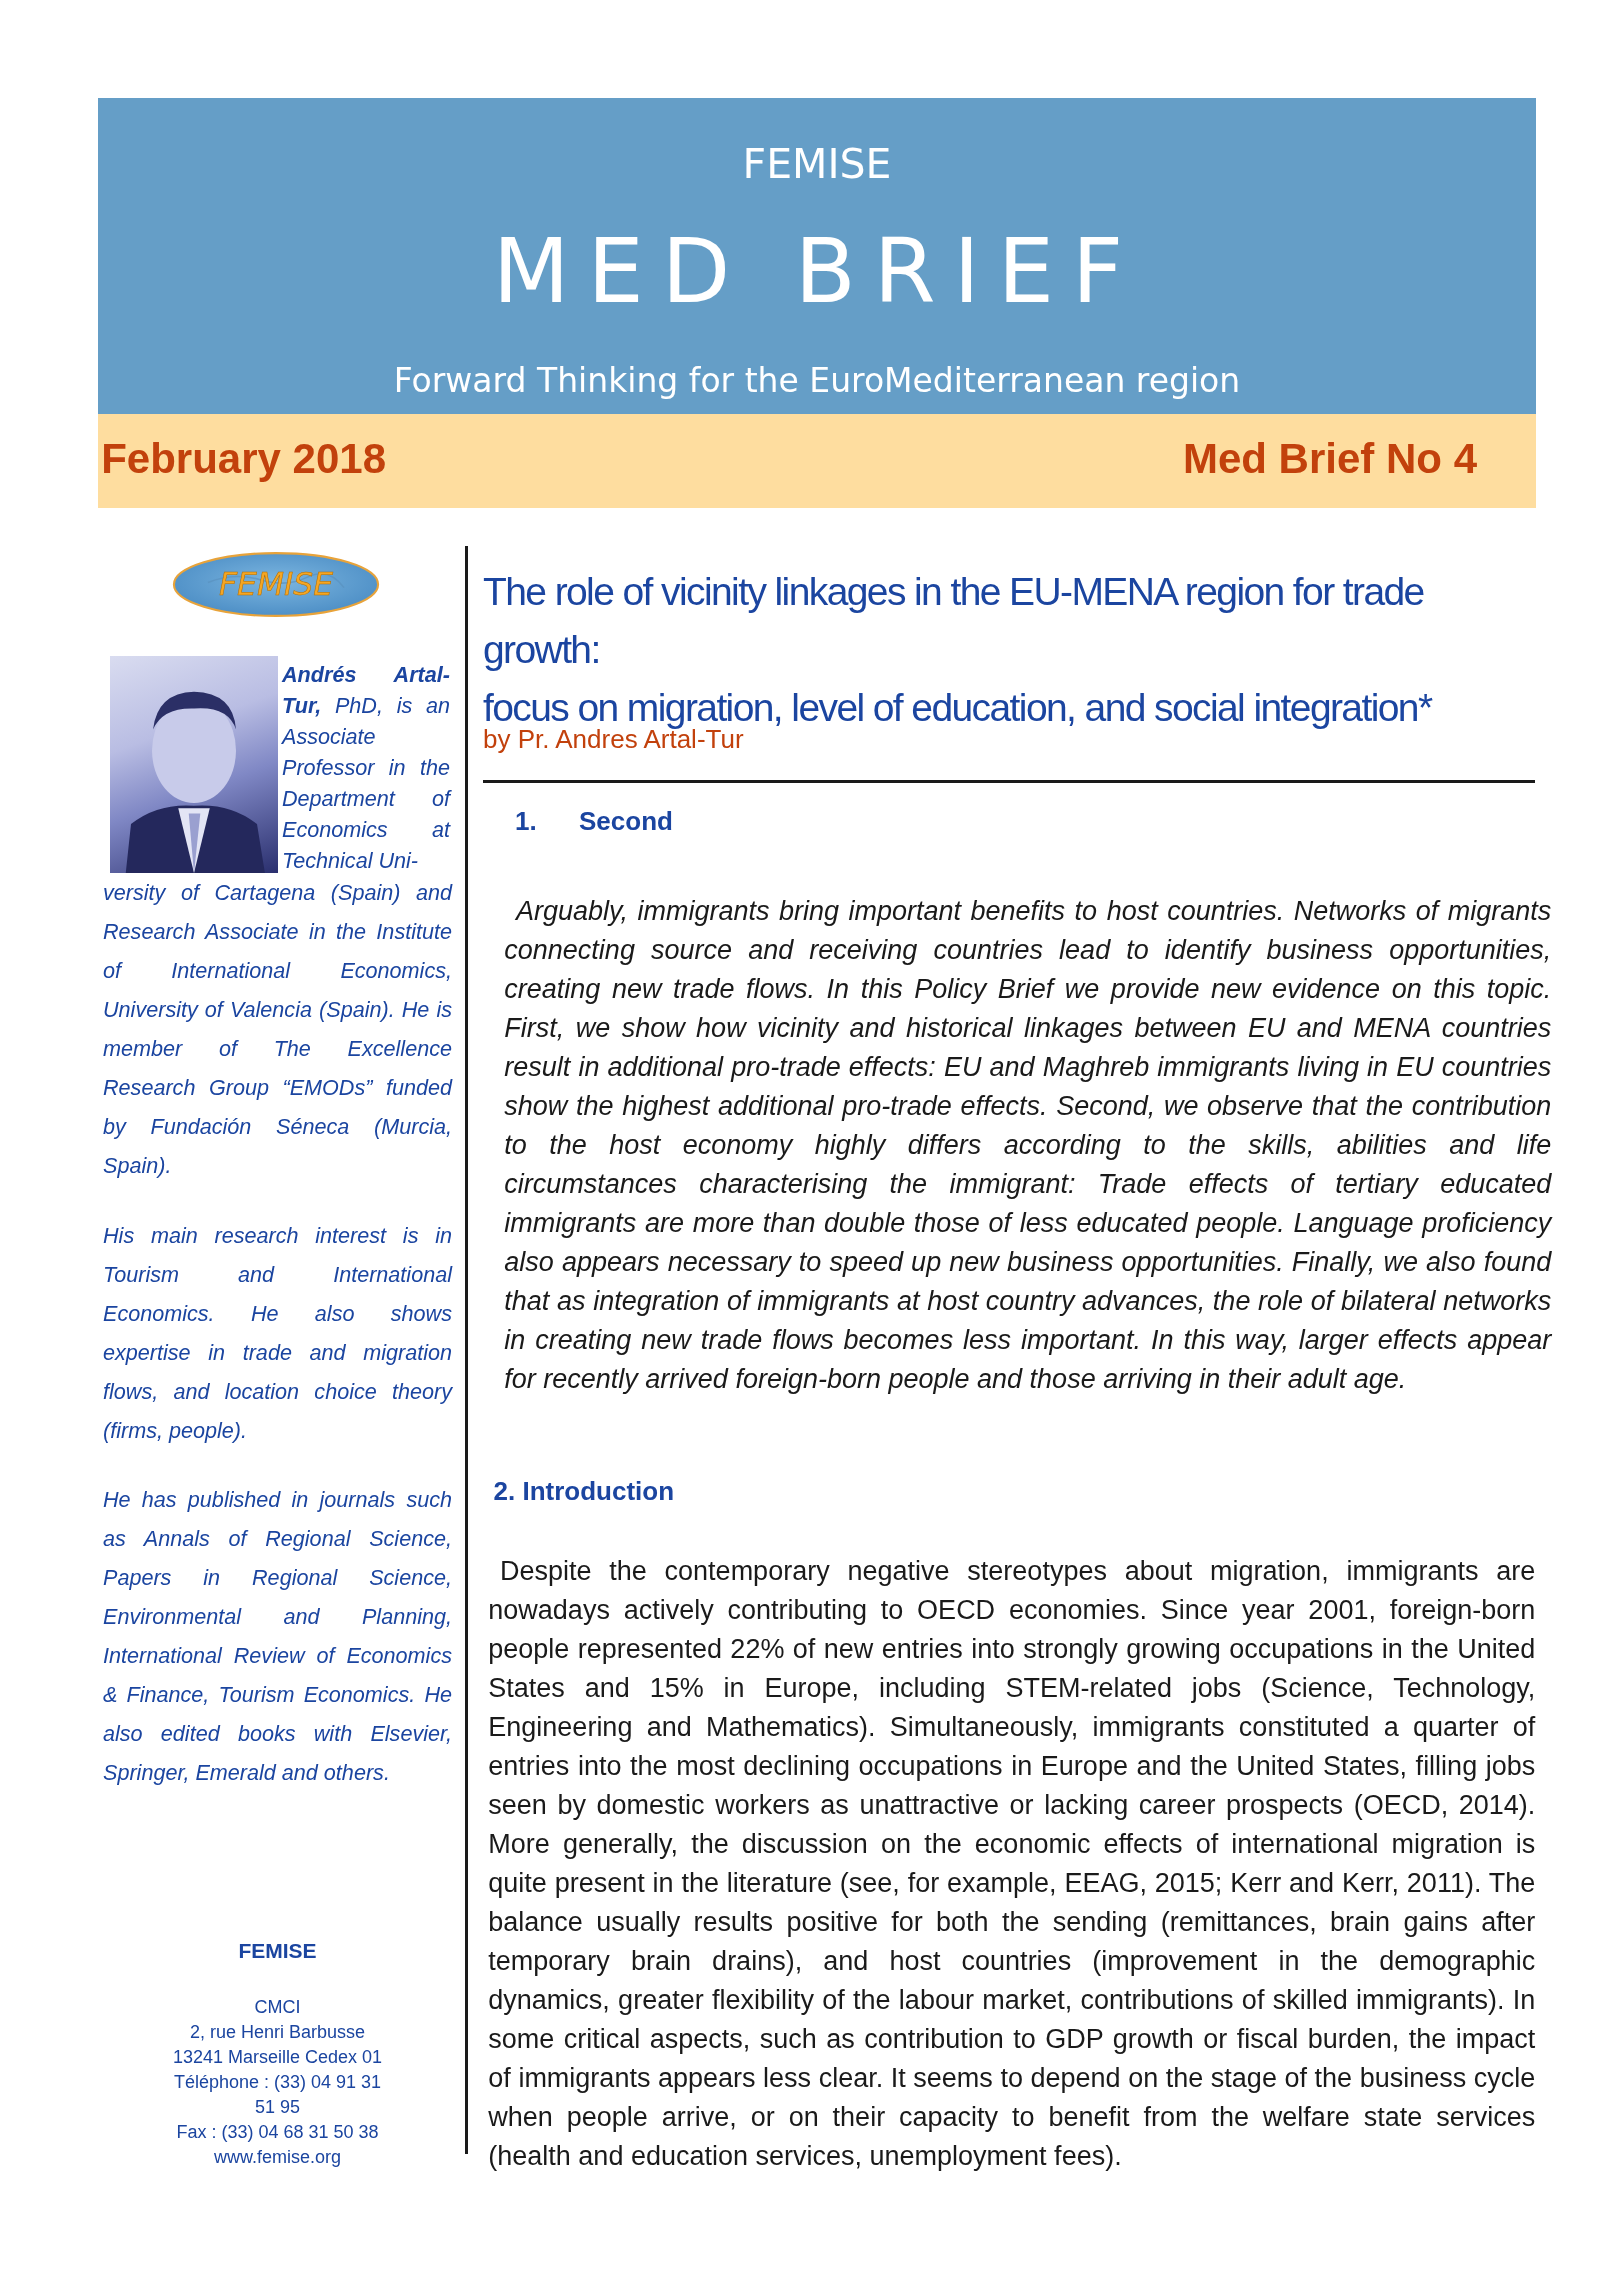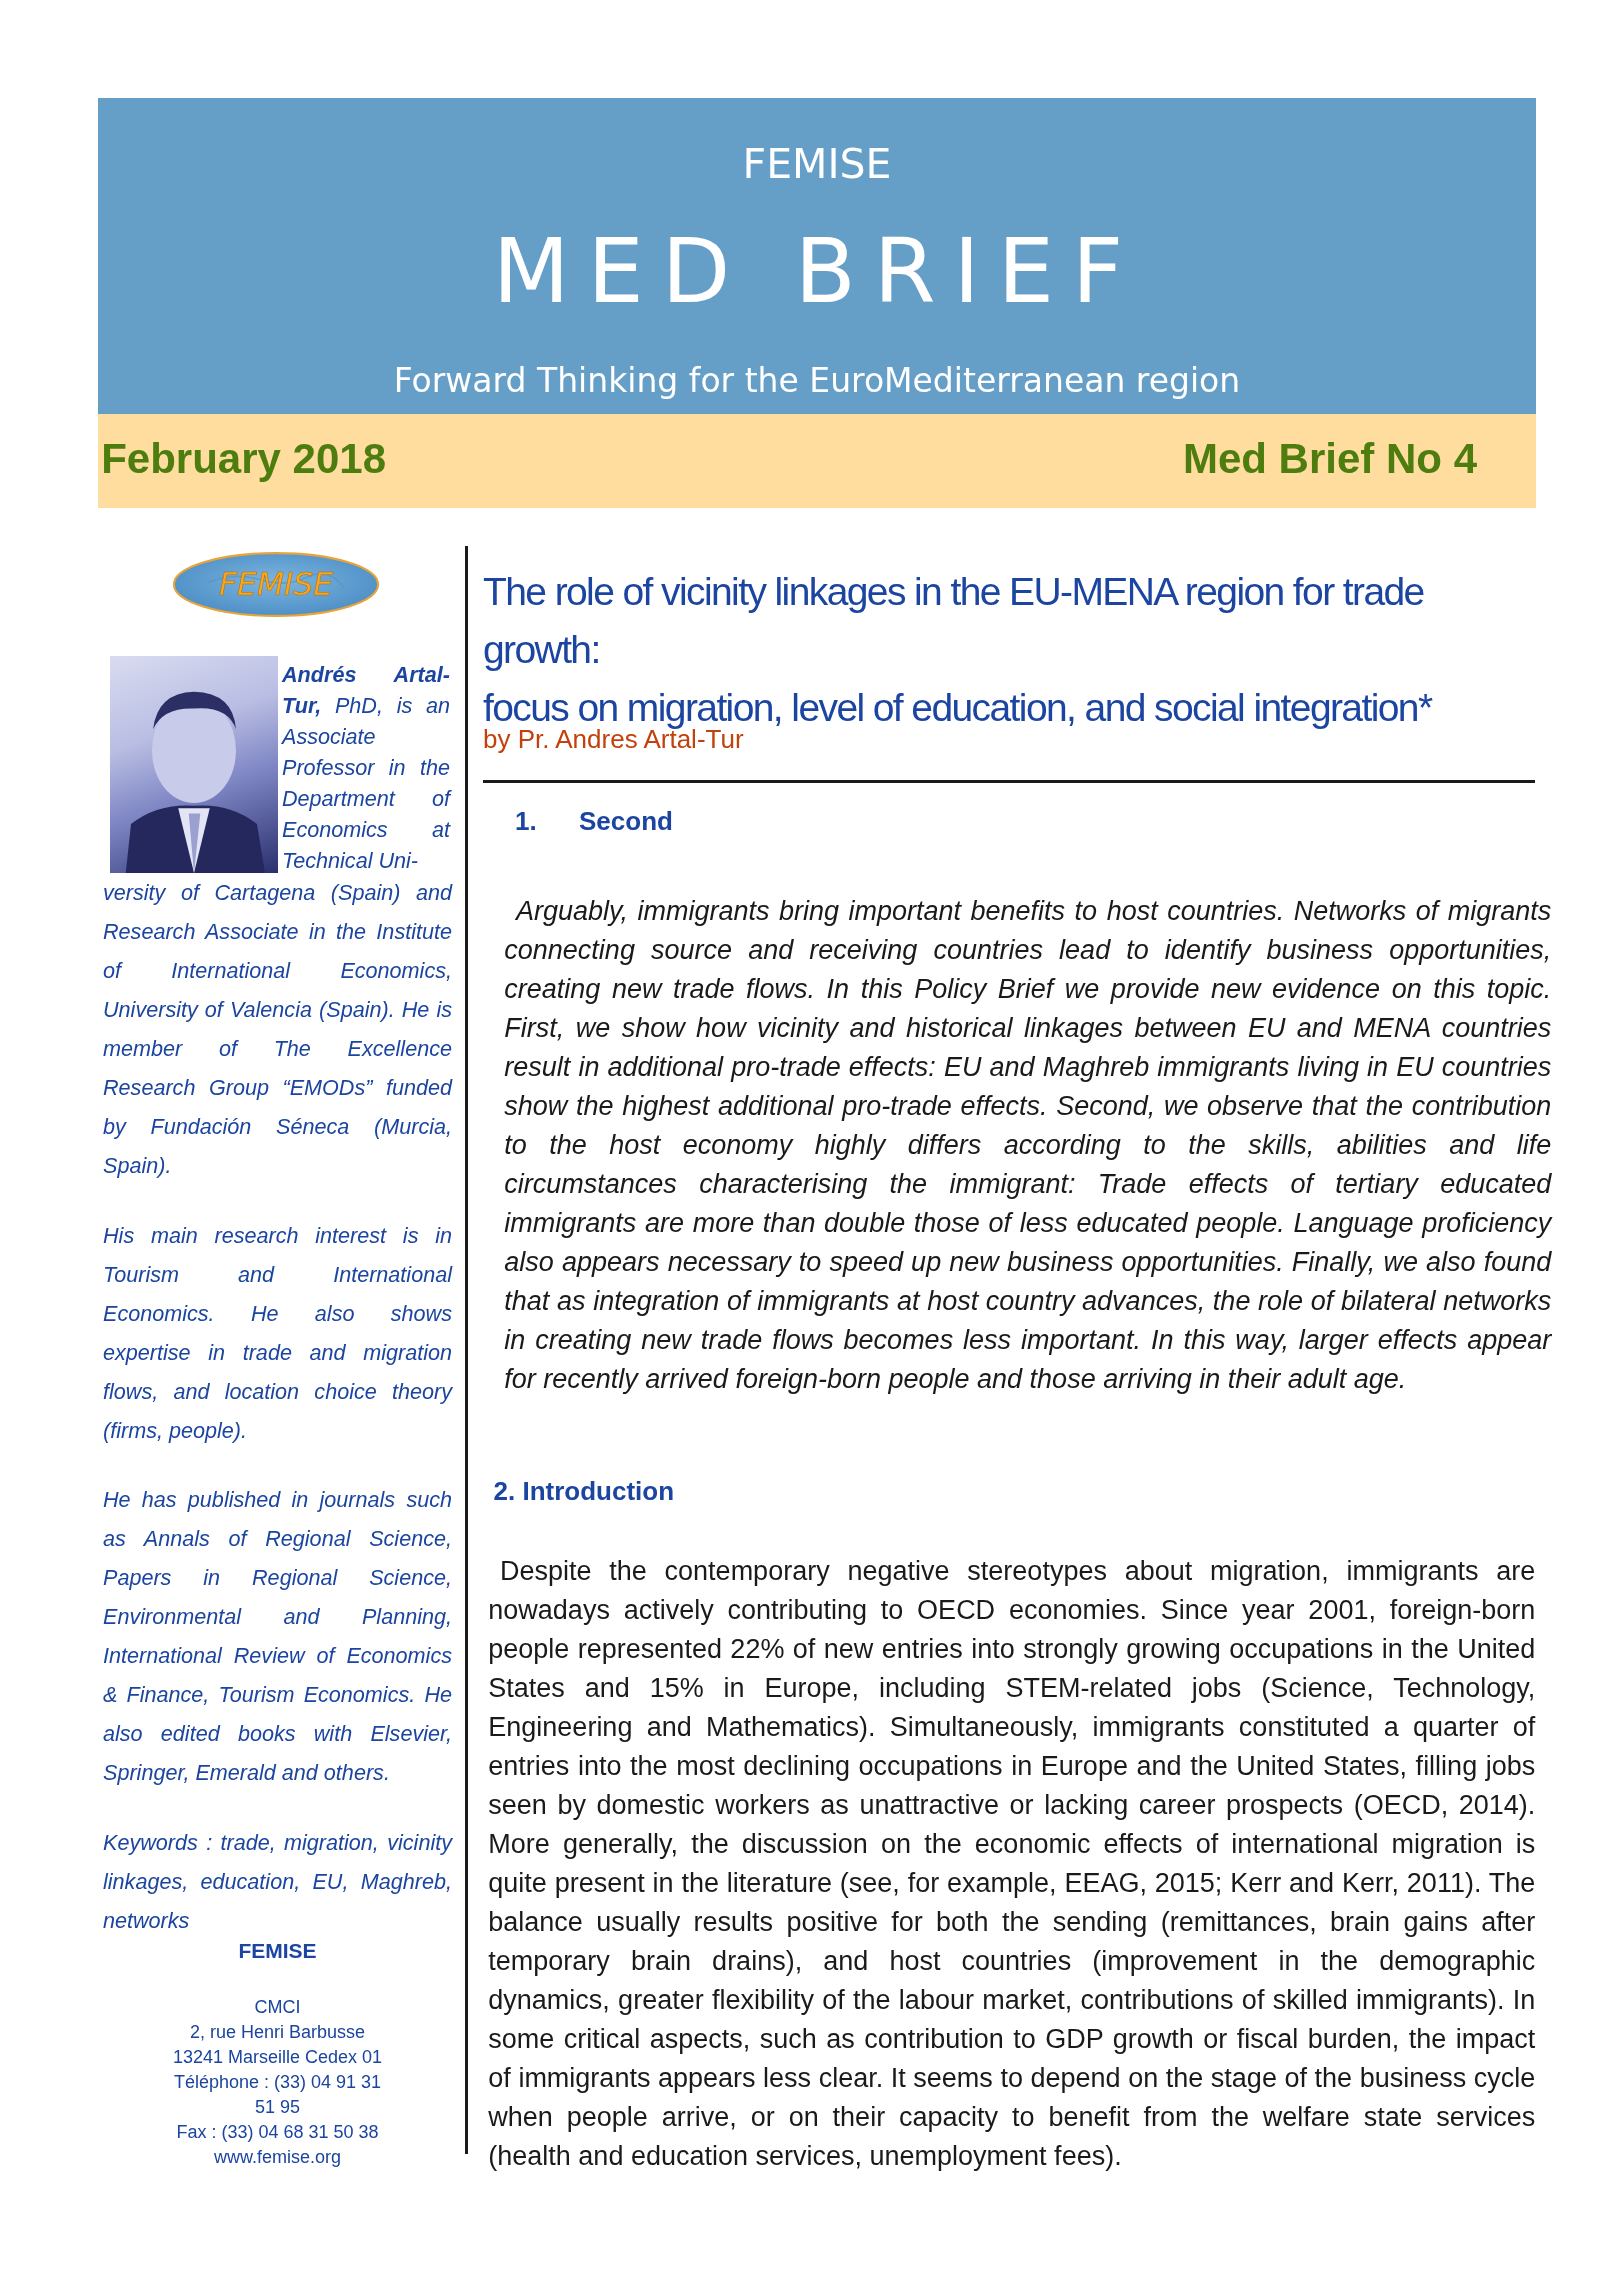--- a/index.html
+++ b/index.html
@@ -9,21 +9,21 @@
   .header { position: absolute; left: 98px; top: 98px; width: 1438px; height: 316px;
             background: #659ec7; color: #ffffff; text-align: center; }
   .header .org { position: absolute; left: 0; right: 0; top: 42px; font-size: 41px;
                  font-family: "DejaVu Sans", sans-serif; font-weight: normal; }
   .header .title { position: absolute; left: 0; right: 0; top: 121px; font-size: 89px;
                    letter-spacing: 18px; font-family: "DejaVu Sans", sans-serif; font-weight: normal; }
   .header .tagline { position: absolute; left: 0; right: 0; top: 263px; font-size: 33px;
                      font-family: "DejaVu Sans", sans-serif; }
 
   .dateband { position: absolute; left: 98px; top: 414px; width: 1438px; height: 94px;
-              background: #fedd9f; color: #4d7c0f; font-weight: bold; font-size: 42px; }
+              background: #fedd9f; color: #c2410c; font-weight: bold; font-size: 42px; }
   .dateband .date { position: absolute; left: 3.2px; top: 21px; }
   .dateband .issue { position: absolute; right: 59px; top: 21px; }
 
   .sidebar { position: absolute; left: 103px; top: 526px; width: 349px; color: #1b45a0; }
   .logo { position: absolute; left: 68px; top: 25px; width: 210px; height: 67px; }
   .author-photo { position: absolute; left: 7.4px; top: 130px; width: 168px; height: 217px;
                   background: linear-gradient(160deg, #d9dcf0 0%, #b9bde3 35%, #8088c5 60%, #2a2f6e 100%);
                   overflow: hidden; }
   .bio-top { position: absolute; left: 179px; top: 133px; width: 168px; font-style: italic;
              font-size: 21.6px; line-height: 31px; text-align: justify; }
@@ -86,21 +86,20 @@
       <path d="M150 300 L160 413 L172 300 Z" fill="#9aa0d0"></path>
     </svg>
   </div>
 
   <div class="bio-top"><b>Andrés Artal-Tur,</b><span> PhD, is an Associate Professor in the Department of Economics at Technical Uni-</span></div>
 
   <div class="bio-rest">
     <p>versity of Cartagena (Spain) and Research Associate in the Institute of International Economics, University of Valencia (Spain). He is member of The Excellence Research Group “EMODs” funded by Fundación Séneca (Murcia, Spain).</p>
     <p>His main research interest is in Tourism and International Economics. He also shows expertise in trade and migration flows, and location choice theory (firms, people).</p>
     <p>He has published in journals such as Annals of Regional Science, Papers in Regional Science, Environmental and Planning, International Review of Economics &amp; Finance, Tourism Economics. He also edited books with Elsevier, Springer, Emerald and others.</p>
-    <p>Keywords : trade, migration, vicinity linkages, education, EU, Maghreb, networks</p>
   </div>
 
   <div class="contact">
     <div class="c-title">FEMISE</div>
     <div>CMCI</div>
     <div>2, rue Henri Barbusse</div>
     <div>13241 Marseille Cedex 01</div>
     <div>Téléphone : (33) 04 91 31</div>
     <div>51 95</div>
     <div>Fax : (33) 04 68 31 50 38</div>

